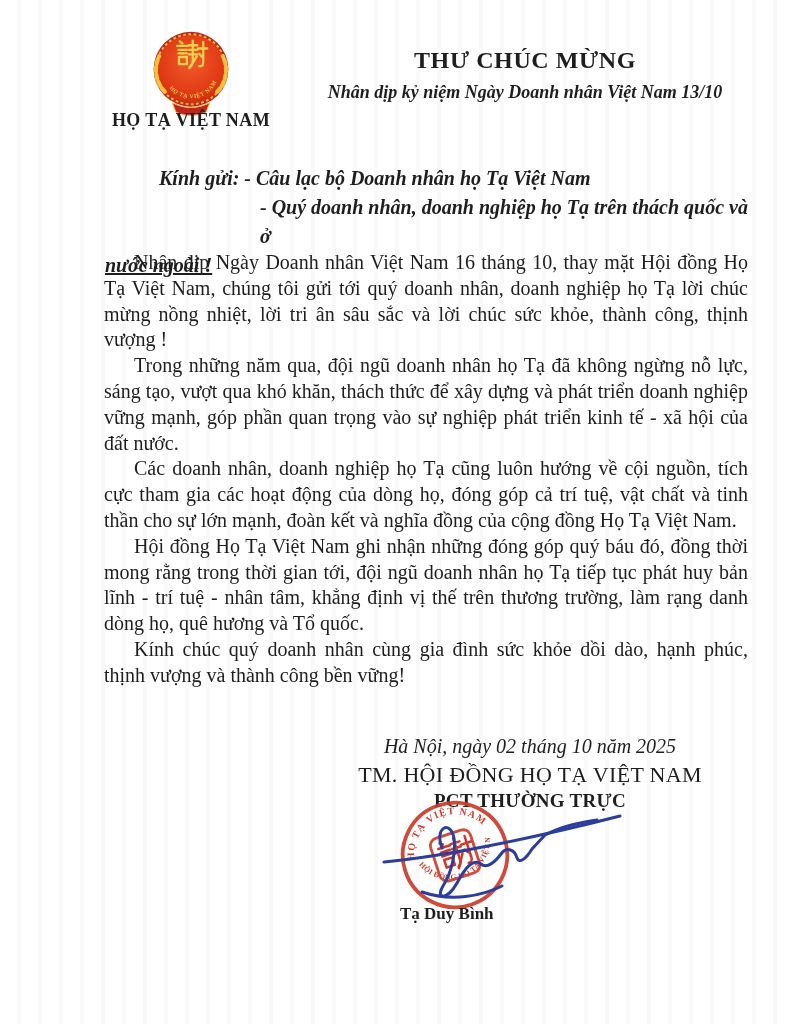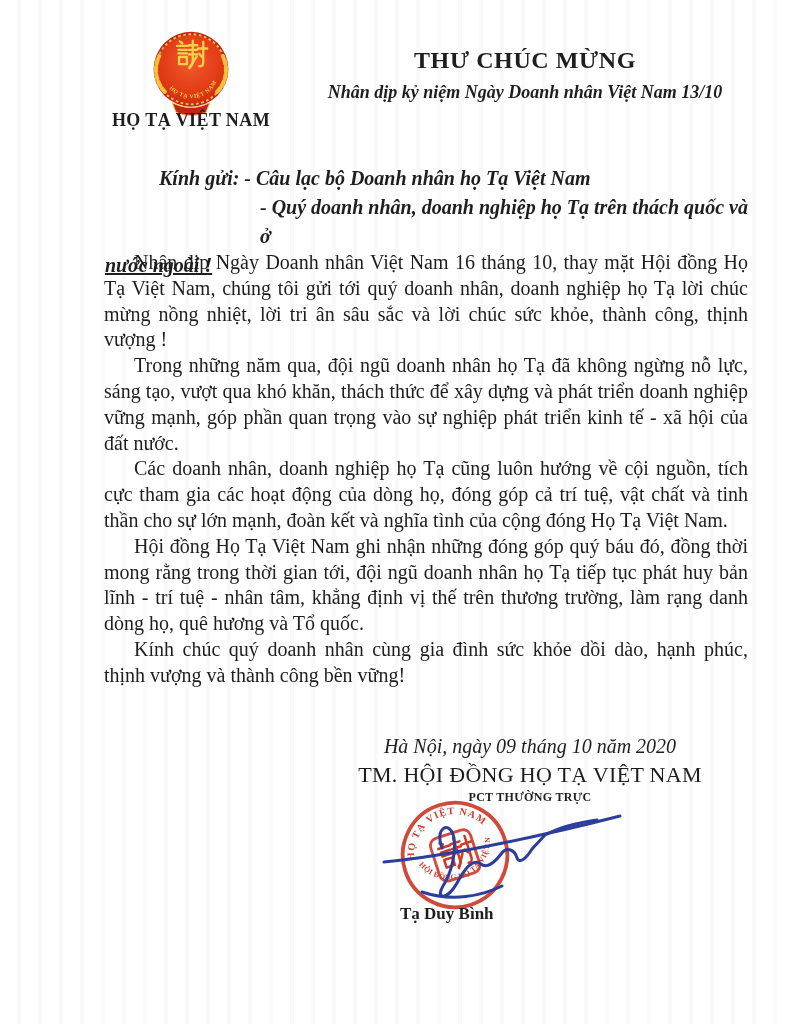--- a/index.html
+++ b/index.html
@@ -28,21 +28,21 @@
   .greeting .g3{margin-left:0;text-decoration:underline;}
   
   .body-text{position:absolute;left:104px;top:250px;width:644px;
     font-size:20px;line-height:25.8px;text-align:justify;}
   .body-text p{margin:0;text-indent:30px;}
   .closing{font-style:italic;}
   
   .sig-block{position:absolute;left:300px;top:735px;width:460px;text-align:center;}
   .place-date{font-style:italic;font-size:20px;}
   .org-line{font-weight:normal;font-size:22px;margin-top:4px;letter-spacing:.3px;}
-  .role-line{font-weight:bold;font-size:12px;margin-top:2px;letter-spacing:.3px;}
+  .role-line{font-weight:bold;font-size:19px;margin-top:2px;letter-spacing:.3px;}
   .seal-wrap{position:absolute;left:398px;top:798px;width:114px;height:114px;
     transform:rotate(-18deg);color:#cc3b2a;}
   .signature-wrap{position:absolute;left:380px;top:806px;width:246px;height:98px;color:#2c3e9c;}
   .signer-name{position:absolute;left:400px;top:904px;width:240px;text-align:left;
     font-weight:bold;font-size:17px;}
   svg{display:block;}
 </style>
 </head>
 <body>
 
@@ -107,27 +107,27 @@
 
   <div class="greeting">
     <div class="g1">Kính gửi: - Câu lạc bộ Doanh nhân họ Tạ Việt Nam</div>
     <div class="g2">- Quý doanh nhân, doanh nghiệp họ Tạ trên thách quốc và ở</div>
     <div class="g3">nước ngoài !</div>
   </div>
 
   <div class="body-text">
     <p>Nhân dịp Ngày Doanh nhân Việt Nam 16 tháng 10, thay mặt Hội đồng Họ Tạ Việt Nam, chúng tôi gửi tới quý doanh nhân, doanh nghiệp họ Tạ lời chúc mừng nồng nhiệt, lời tri ân sâu sắc và lời chúc sức khỏe, thành công, thịnh vượng !</p>
     <p>Trong những năm qua, đội ngũ doanh nhân họ Tạ đã không ngừng nỗ lực, sáng tạo, vượt qua khó khăn, thách thức để xây dựng và phát triển doanh nghiệp vững mạnh, góp phần quan trọng vào sự nghiệp phát triển kinh tế - xã hội của đất nước.</p>
-    <p>Các doanh nhân, doanh nghiệp họ Tạ cũng luôn hướng về cội nguồn, tích cực tham gia các hoạt động của dòng họ, đóng góp cả trí tuệ, vật chất và tinh thần cho sự lớn mạnh, đoàn kết và nghĩa tình của cộng đóng Họ Tạ Việt Nam.</p>
+    <p>Các doanh nhân, doanh nghiệp họ Tạ cũng luôn hướng về cội nguồn, tích cực tham gia các hoạt động của dòng họ, đóng góp cả trí tuệ, vật chất và tinh thần cho sự lớn mạnh, đoàn kết và nghĩa đồng của cộng đồng Họ Tạ Việt Nam.</p>
     <p>Hội đồng Họ Tạ Việt Nam ghi nhận những đóng góp quý báu đó, đồng thời mong rằng trong thời gian tới, đội ngũ doanh nhân họ Tạ tiếp tục phát huy bản lĩnh - trí tuệ - nhân tâm, khẳng định vị thế trên thương trường, làm rạng danh dòng họ, quê hương và Tổ quốc.</p>
     <p>Kính chúc quý doanh nhân cùng gia đình sức khỏe dồi dào, hạnh phúc, thịnh vượng và thành công bền vững!</p>
   </div>
 
   <div class="sig-block">
-    <div class="place-date">Hà Nội, ngày 09 tháng 10 năm 2020</div>
+    <div class="place-date">Hà Nội, ngày 02 tháng 10 năm 2025</div>
     <div class="org-line">TM. HỘI ĐỒNG HỌ TẠ VIỆT NAM</div>
     <div class="role-line">PCT THƯỜNG TRỰC</div>
   </div>
 
   <div class="seal-wrap">
     <svg width="114" height="114" viewBox="0 0 120 120">
       <circle cx="60" cy="60" r="55" fill="none" stroke="#cc3b2a" stroke-width="4" opacity="0.92"></circle>
       <path id="sealTop" d="M17 60 A43 43 0 0 1 103 60" fill="none"></path>
       <path id="sealBottom" d="M20 56 A42 42 0 0 0 100 56" fill="none"></path>
       <text font-size="10.5" font-weight="bold" fill="#cc3b2a" letter-spacing="1.2">

